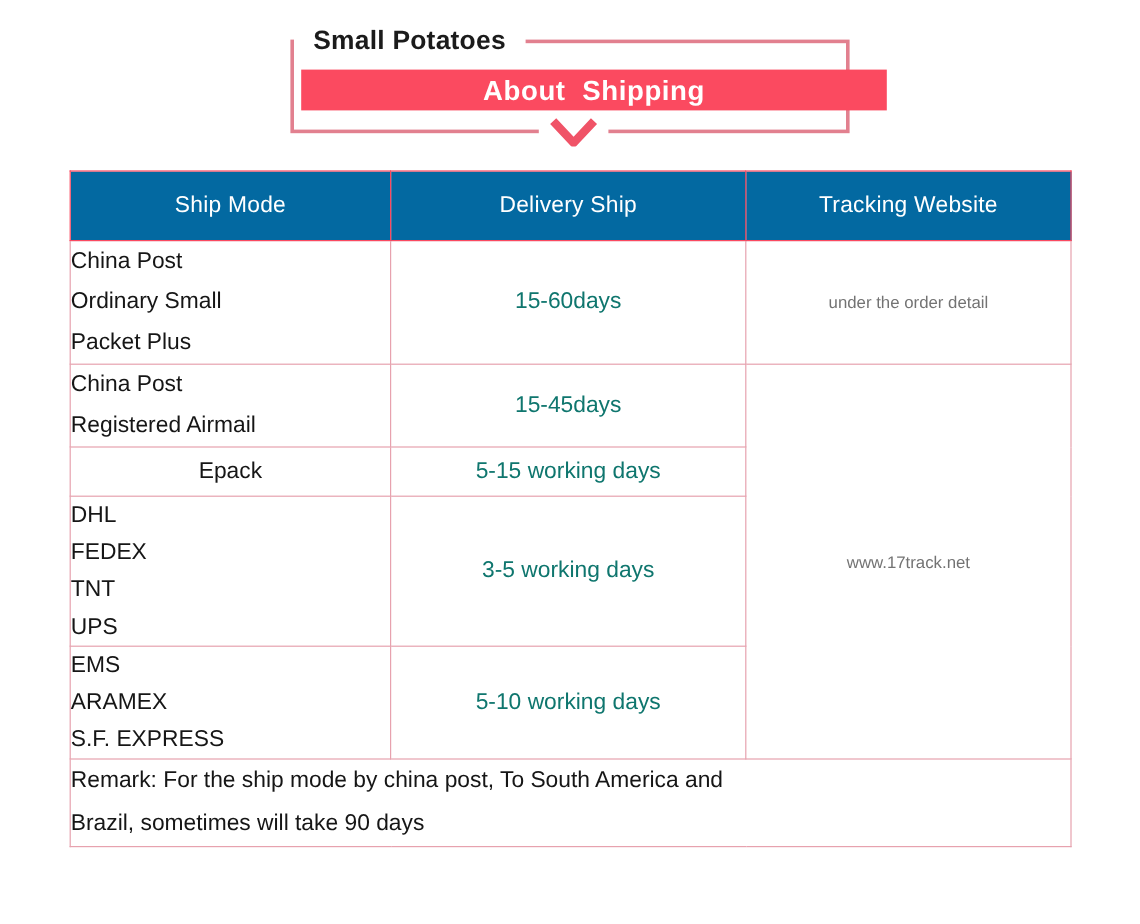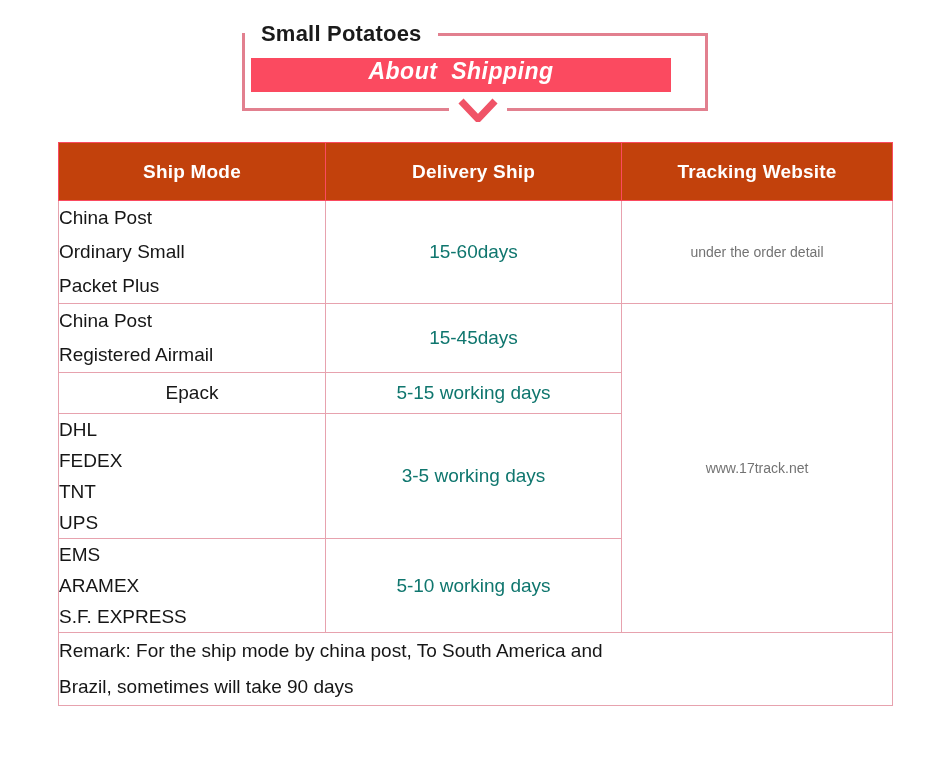--- a/index.html
+++ b/index.html
@@ -54,27 +54,26 @@
     line-height: 30px;
     letter-spacing: .2px;
     white-space: nowrap;
   }
 
   
   .header-banner {
     position: absolute;
     left: 6px;
     top: 22px;
-    width: 420px;
+    width: 488px;
     height: 34px;
     background: #fb4a60;
     display: flex;
-    align-items: flex-start;
+    align-items: center;
     justify-content: center;
-    font-style: italic;
   }
   .header-banner-text {
     color: #ffffff;
     font-size: 23px;
     font-weight: 600;
     letter-spacing: .5px;
     white-space: pre;
   }
 
   
@@ -106,25 +105,25 @@
   }
   .ship-table td,
   .ship-table th {
     border: 1px solid #e7a2ae;
     padding: 0;
     vertical-align: middle;
     background: #ffffff;
   }
 
   .ship-table thead th {
-    background: #c2410c;
+    background: #0369a1;
     border: 1px solid #fb4a60;
     color: #ffffff;
     font-size: 19px;
-    font-weight: 700;
+    font-weight: 400;
     height: 57px;
     letter-spacing: .2px;
   }
 
   .cell-mode {
     font-size: 19px;
     color: #161616;
     text-align: left;
     padding: 10px 0 10px 38px;
     line-height: 34px;

